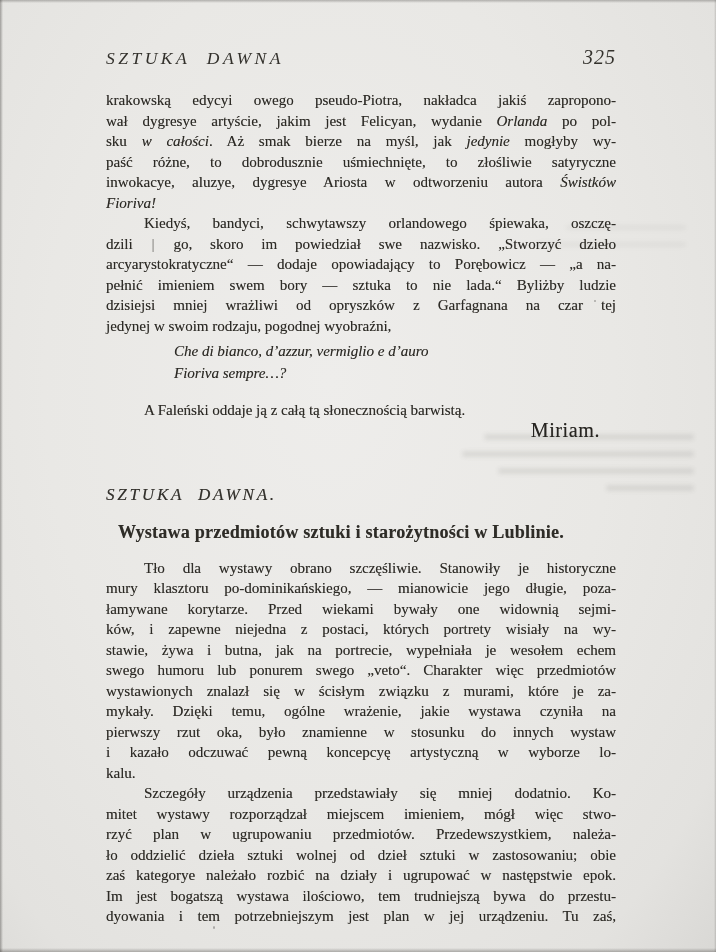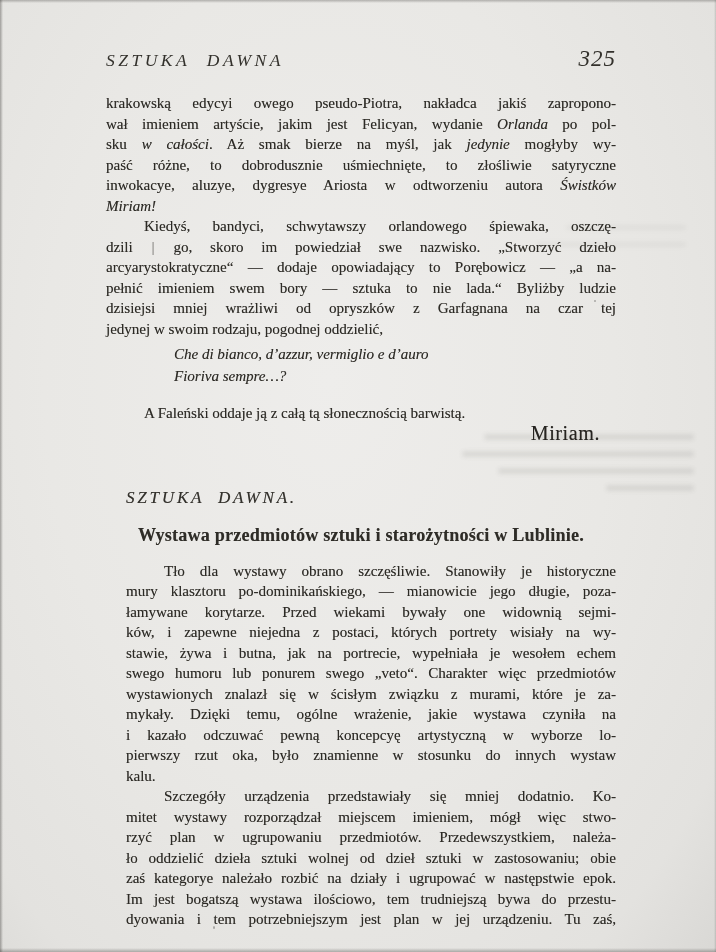--- a/index.html
+++ b/index.html
@@ -19,40 +19,40 @@
   .edge-bottom{left:0;bottom:0;right:0;height:4px;background:linear-gradient(to top, rgba(45,43,40,.32), rgba(45,43,40,0));}
   .edge-right{right:0;top:0;bottom:0;width:2px;background:linear-gradient(to left, rgba(45,43,40,.18), rgba(45,43,40,0));}
 
   .content{position:absolute;left:106px;top:0;width:510px;}
 
   .running-header{
     margin-top:46px;display:flex;justify-content:space-between;align-items:baseline;
     font-style:italic;font-size:17.5px;color:#33312c;
   }
   .rh-title{letter-spacing:3.5px;word-spacing:9px;}
-  .rh-page{font-size:23px;letter-spacing:1px;}
+  .rh-page{font-size:20px;letter-spacing:1px;}
 
   .body-text{
     margin-top:21px;font-size:15px;line-height:20.5px;
     text-shadow:0.2px 0.2px 0.3px rgba(44,42,38,0.45);
   }
   .line{text-align:justify;text-align-last:justify;}
   .line.nj{text-align-last:left;}
   .line.ind{text-indent:38px;}
   .it{font-style:italic;}
   .art{opacity:.55;padding:0 1px;}
 
   .poem{margin:5px 0 15px 68px;font-size:15px;line-height:21.8px;}
   .closing{margin-top:1px;}
   .signature{
     text-align:right;padding-right:16px;
     font-size:20px;letter-spacing:.6px;color:#262420;
   }
 
-  .section2{margin-top:44px;margin-left:20px;}
+  .section2{margin-top:44px;}
   .sec-heading{font-style:italic;font-size:17px;letter-spacing:2.8px;word-spacing:7px;color:#33312c;}
   .sec-sub{margin-top:17px;margin-left:12px;font-size:18px;font-weight:bold;letter-spacing:.25px;color:#2e2c27;}
   .sec-body{margin-top:15px;}
 
   
   .bleed{position:absolute;filter:blur(2px);pointer-events:none;}
   .bleed .bl{background:rgba(115,113,108,.20);border-radius:3px;margin-left:auto;}
   .bleed-a{right:22px;top:434px;width:235px;opacity:.75;}
   .bleed-a .bl{height:6px;margin-bottom:11px;}
   .bleed-a .b1{width:210px;}
@@ -94,33 +94,33 @@
   <div class="content">
 
     <div class="running-header">
       <span class="rh-title">SZTUKA DAWNA</span>
       <span class="rh-page">325</span>
     </div>
 
     <div class="body-text">
       <div>
           <div class="line"><span>krakowską edycyi owego pseudo-Piotra, nakładca jakiś zapropono-</span></div>
-          <div class="line"><span>wał imieniem artyście, jakim jest Felicyan, wydanie </span><span class="it">Orlanda</span><span> po pol-</span></div>
+          <div class="line"><span>wał dygresye artyście, jakim jest Felicyan, wydanie </span><span class="it">Orlanda</span><span> po pol-</span></div>
           <div class="line"><span>sku </span><span class="it">w całości</span><span>. Aż smak bierze na myśl, jak </span><span class="it">jedynie</span><span> mogłyby wy-</span></div>
           <div class="line"><span>paść różne, to dobrodusznie uśmiechnięte, to złośliwie satyryczne</span></div>
           <div class="line"><span>inwokacye, aluzye, dygresye Ariosta w odtworzeniu autora </span><span class="it">Świstków</span></div>
-          <div class="line nj"><span class="it">Miriam!</span></div>
+          <div class="line nj"><span class="it">Fioriva!</span></div>
         </div>
       <div>
           <div class="line ind"><span>Kiedyś, bandyci, schwytawszy orlandowego śpiewaka, oszczę-</span></div>
           <div class="line"><span>dzili </span><span class="art">|</span><span> go, skoro im powiedział swe nazwisko. „Stworzyć dzieło</span></div>
           <div class="line"><span>arcyarystokratyczne“ — dodaje opowiadający to Porębowicz — „a na-</span></div>
           <div class="line"><span>pełnić imieniem swem bory — sztuka to nie lada.“ Byliżby ludzie</span></div>
           <div class="line"><span>dzisiejsi mniej wrażliwi od opryszków z Garfagnana na czar tej</span></div>
-          <div class="line nj"><span>jedynej w swoim rodzaju, pogodnej oddzielić,</span></div>
+          <div class="line nj"><span>jedynej w swoim rodzaju, pogodnej wyobraźni,</span></div>
         </div>
 
       <div class="poem">
           <div class="line nj"><span class="it">Che di bianco, d’azzur, vermiglio e d’auro</span></div>
           <div class="line nj"><span class="it">Fioriva sempre…?</span></div>
         </div>
 
       <div class="closing">
           <div class="line nj ind"><span>A Faleński oddaje ją z całą tą słonecznością barwistą.</span></div>
         </div>
@@ -134,22 +134,22 @@
       <div class="sec-body">
         <div>
             <div class="line ind"><span>Tło dla wystawy obrano szczęśliwie. Stanowiły je historyczne</span></div>
             <div class="line"><span>mury klasztoru po-dominikańskiego, — mianowicie jego długie, poza-</span></div>
             <div class="line"><span>łamywane korytarze. Przed wiekami bywały one widownią sejmi-</span></div>
             <div class="line"><span>ków, i zapewne niejedna z postaci, których portrety wisiały na wy-</span></div>
             <div class="line"><span>stawie, żywa i butna, jak na portrecie, wypełniała je wesołem echem</span></div>
             <div class="line"><span>swego humoru lub ponurem swego „veto“. Charakter więc przedmiotów</span></div>
             <div class="line"><span>wystawionych znalazł się w ścisłym związku z murami, które je za-</span></div>
             <div class="line"><span>mykały. Dzięki temu, ogólne wrażenie, jakie wystawa czyniła na</span></div>
+            <div class="line"><span>pierwszy rzut oka, było znamienne w stosunku do innych wystaw</span></div>
             <div class="line"><span>i kazało odczuwać pewną koncepcyę artystyczną w wyborze lo-</span></div>
-            <div class="line"><span>pierwszy rzut oka, było znamienne w stosunku do innych wystaw</span></div>
             <div class="line nj"><span>kalu.</span></div>
           </div>
         <div>
             <div class="line ind"><span>Szczegóły urządzenia przedstawiały się mniej dodatnio. Ko-</span></div>
             <div class="line"><span>mitet wystawy rozporządzał miejscem imieniem, mógł więc stwo-</span></div>
             <div class="line"><span>rzyć plan w ugrupowaniu przedmiotów. Przedewszystkiem, należa-</span></div>
             <div class="line"><span>ło oddzielić dzieła sztuki wolnej od dzieł sztuki w zastosowaniu; obie</span></div>
             <div class="line"><span>zaś kategorye należało rozbić na działy i ugrupować w następstwie epok.</span></div>
             <div class="line"><span>Im jest bogatszą wystawa ilościowo, tem trudniejszą bywa do przestu-</span></div>
             <div class="line"><span>dyowania i tem potrzebniejszym jest plan w jej urządzeniu. Tu zaś,</span></div>

